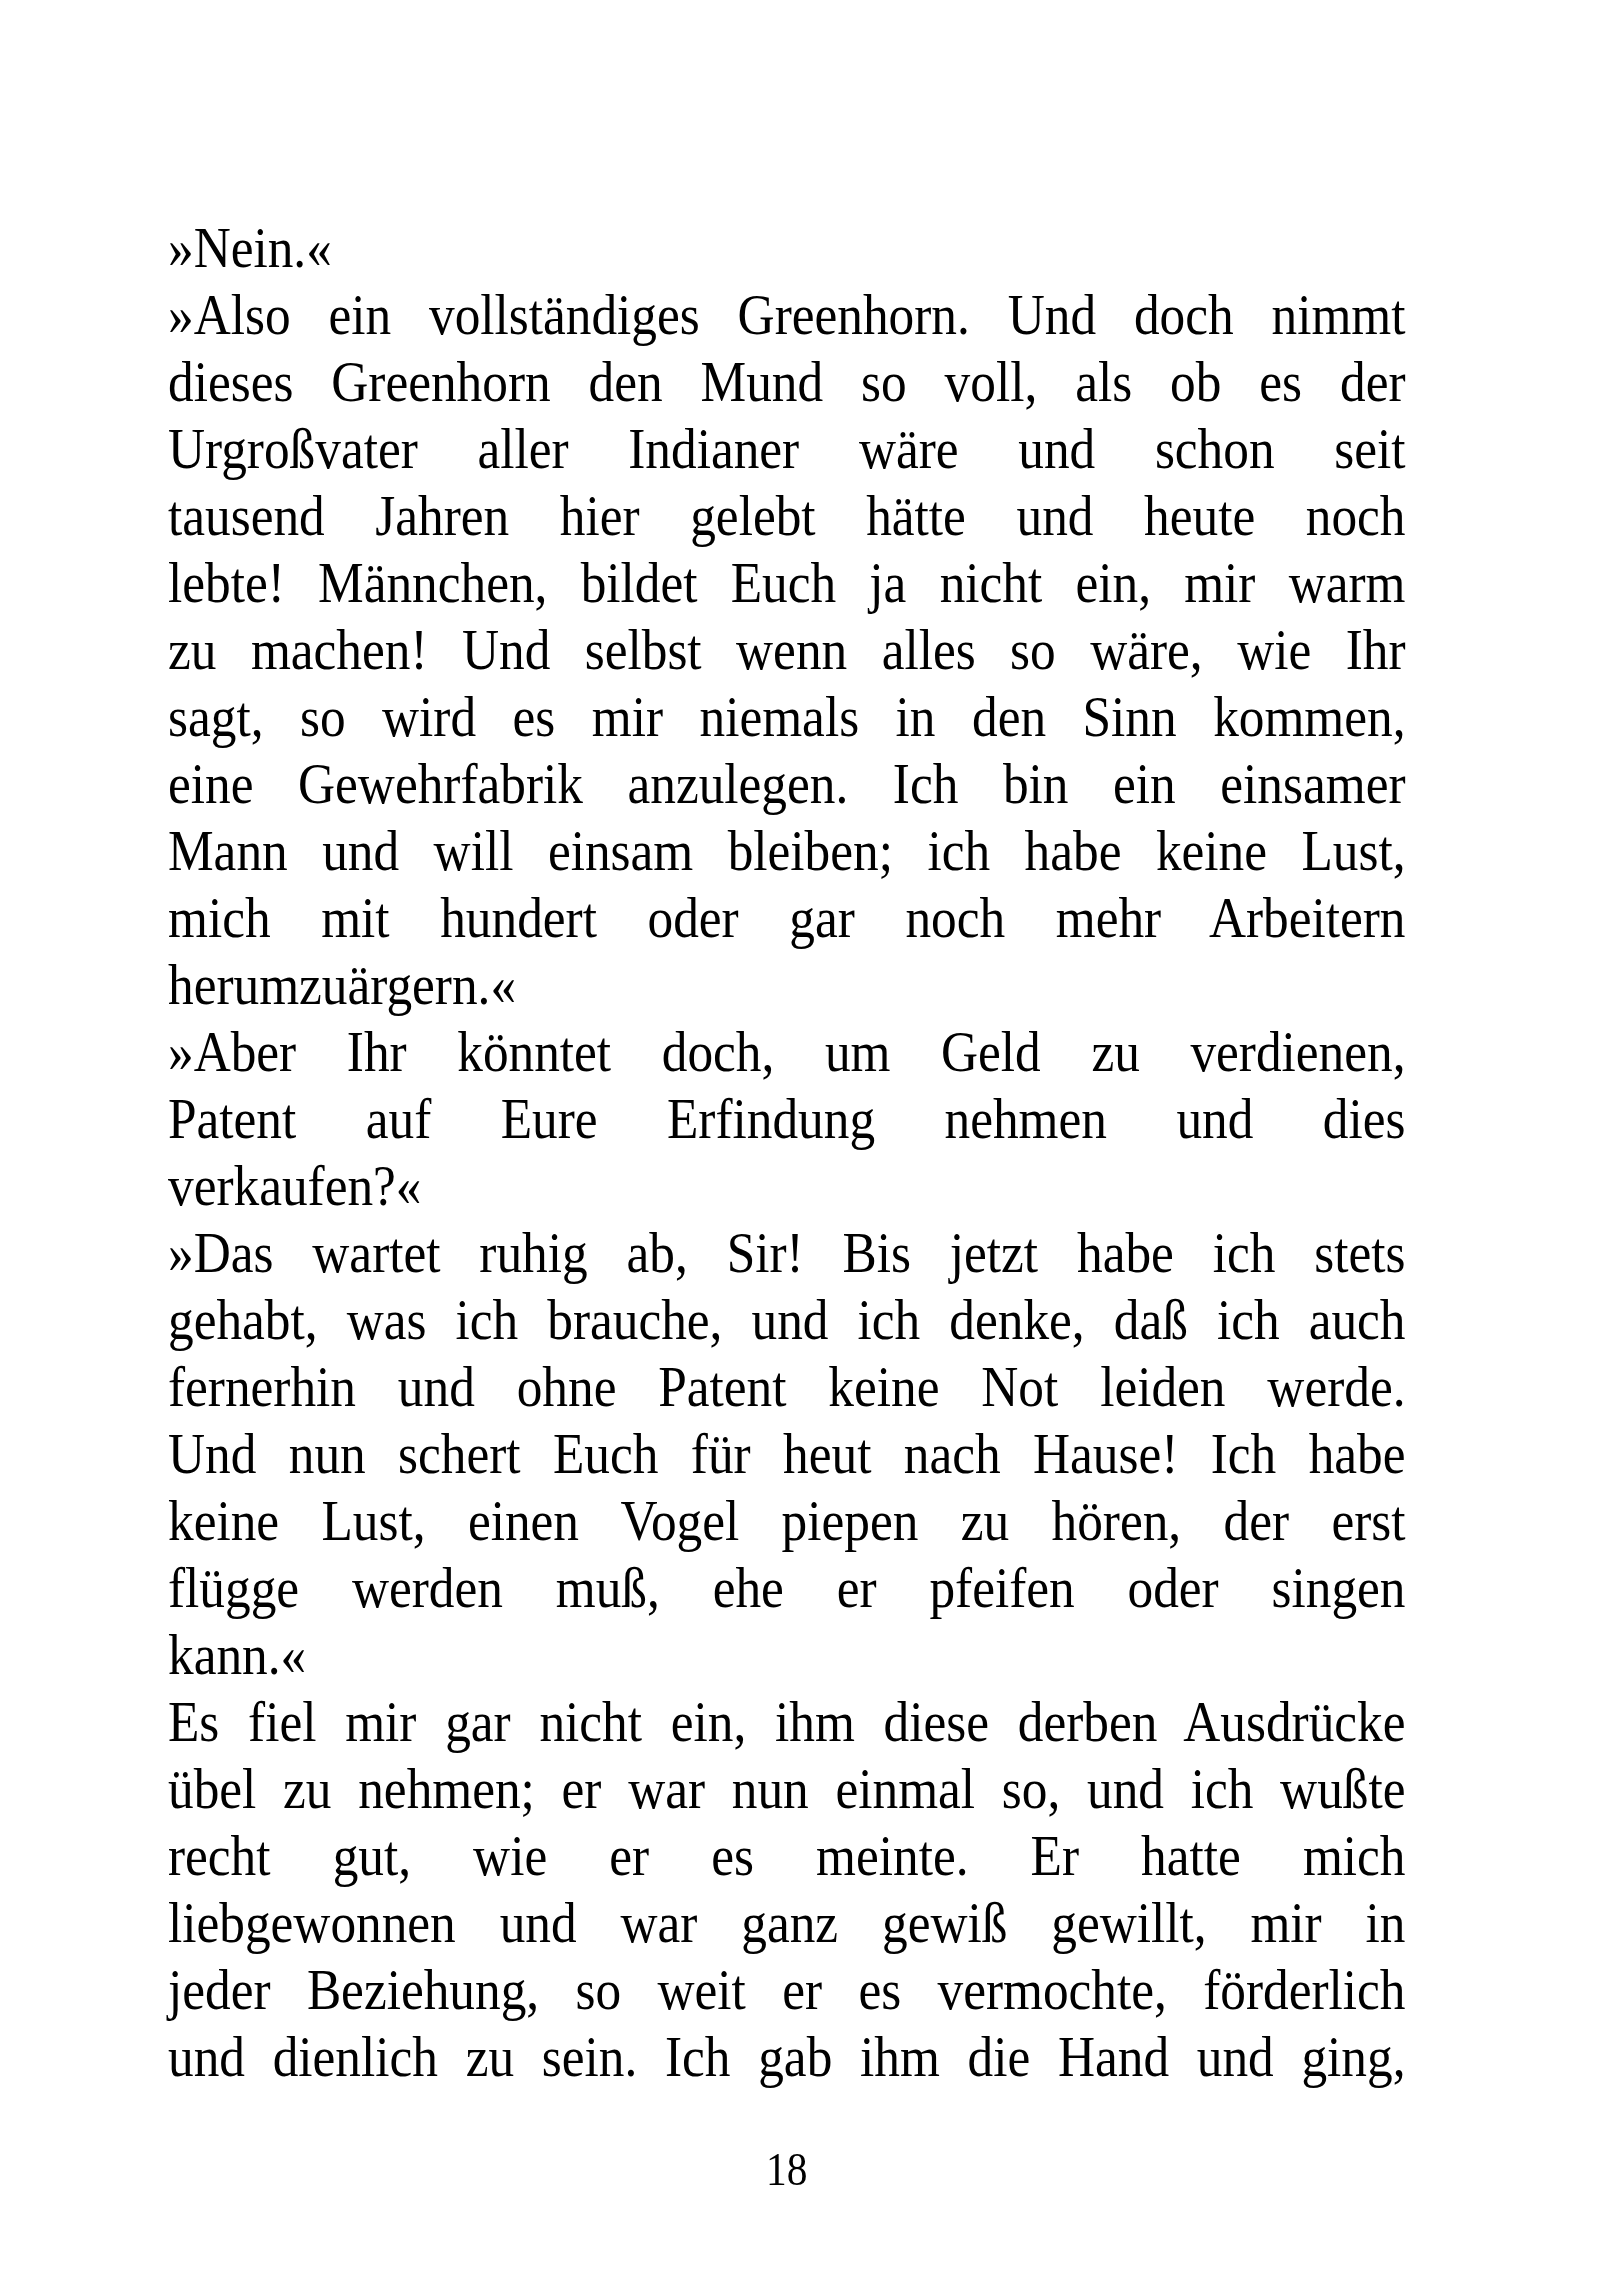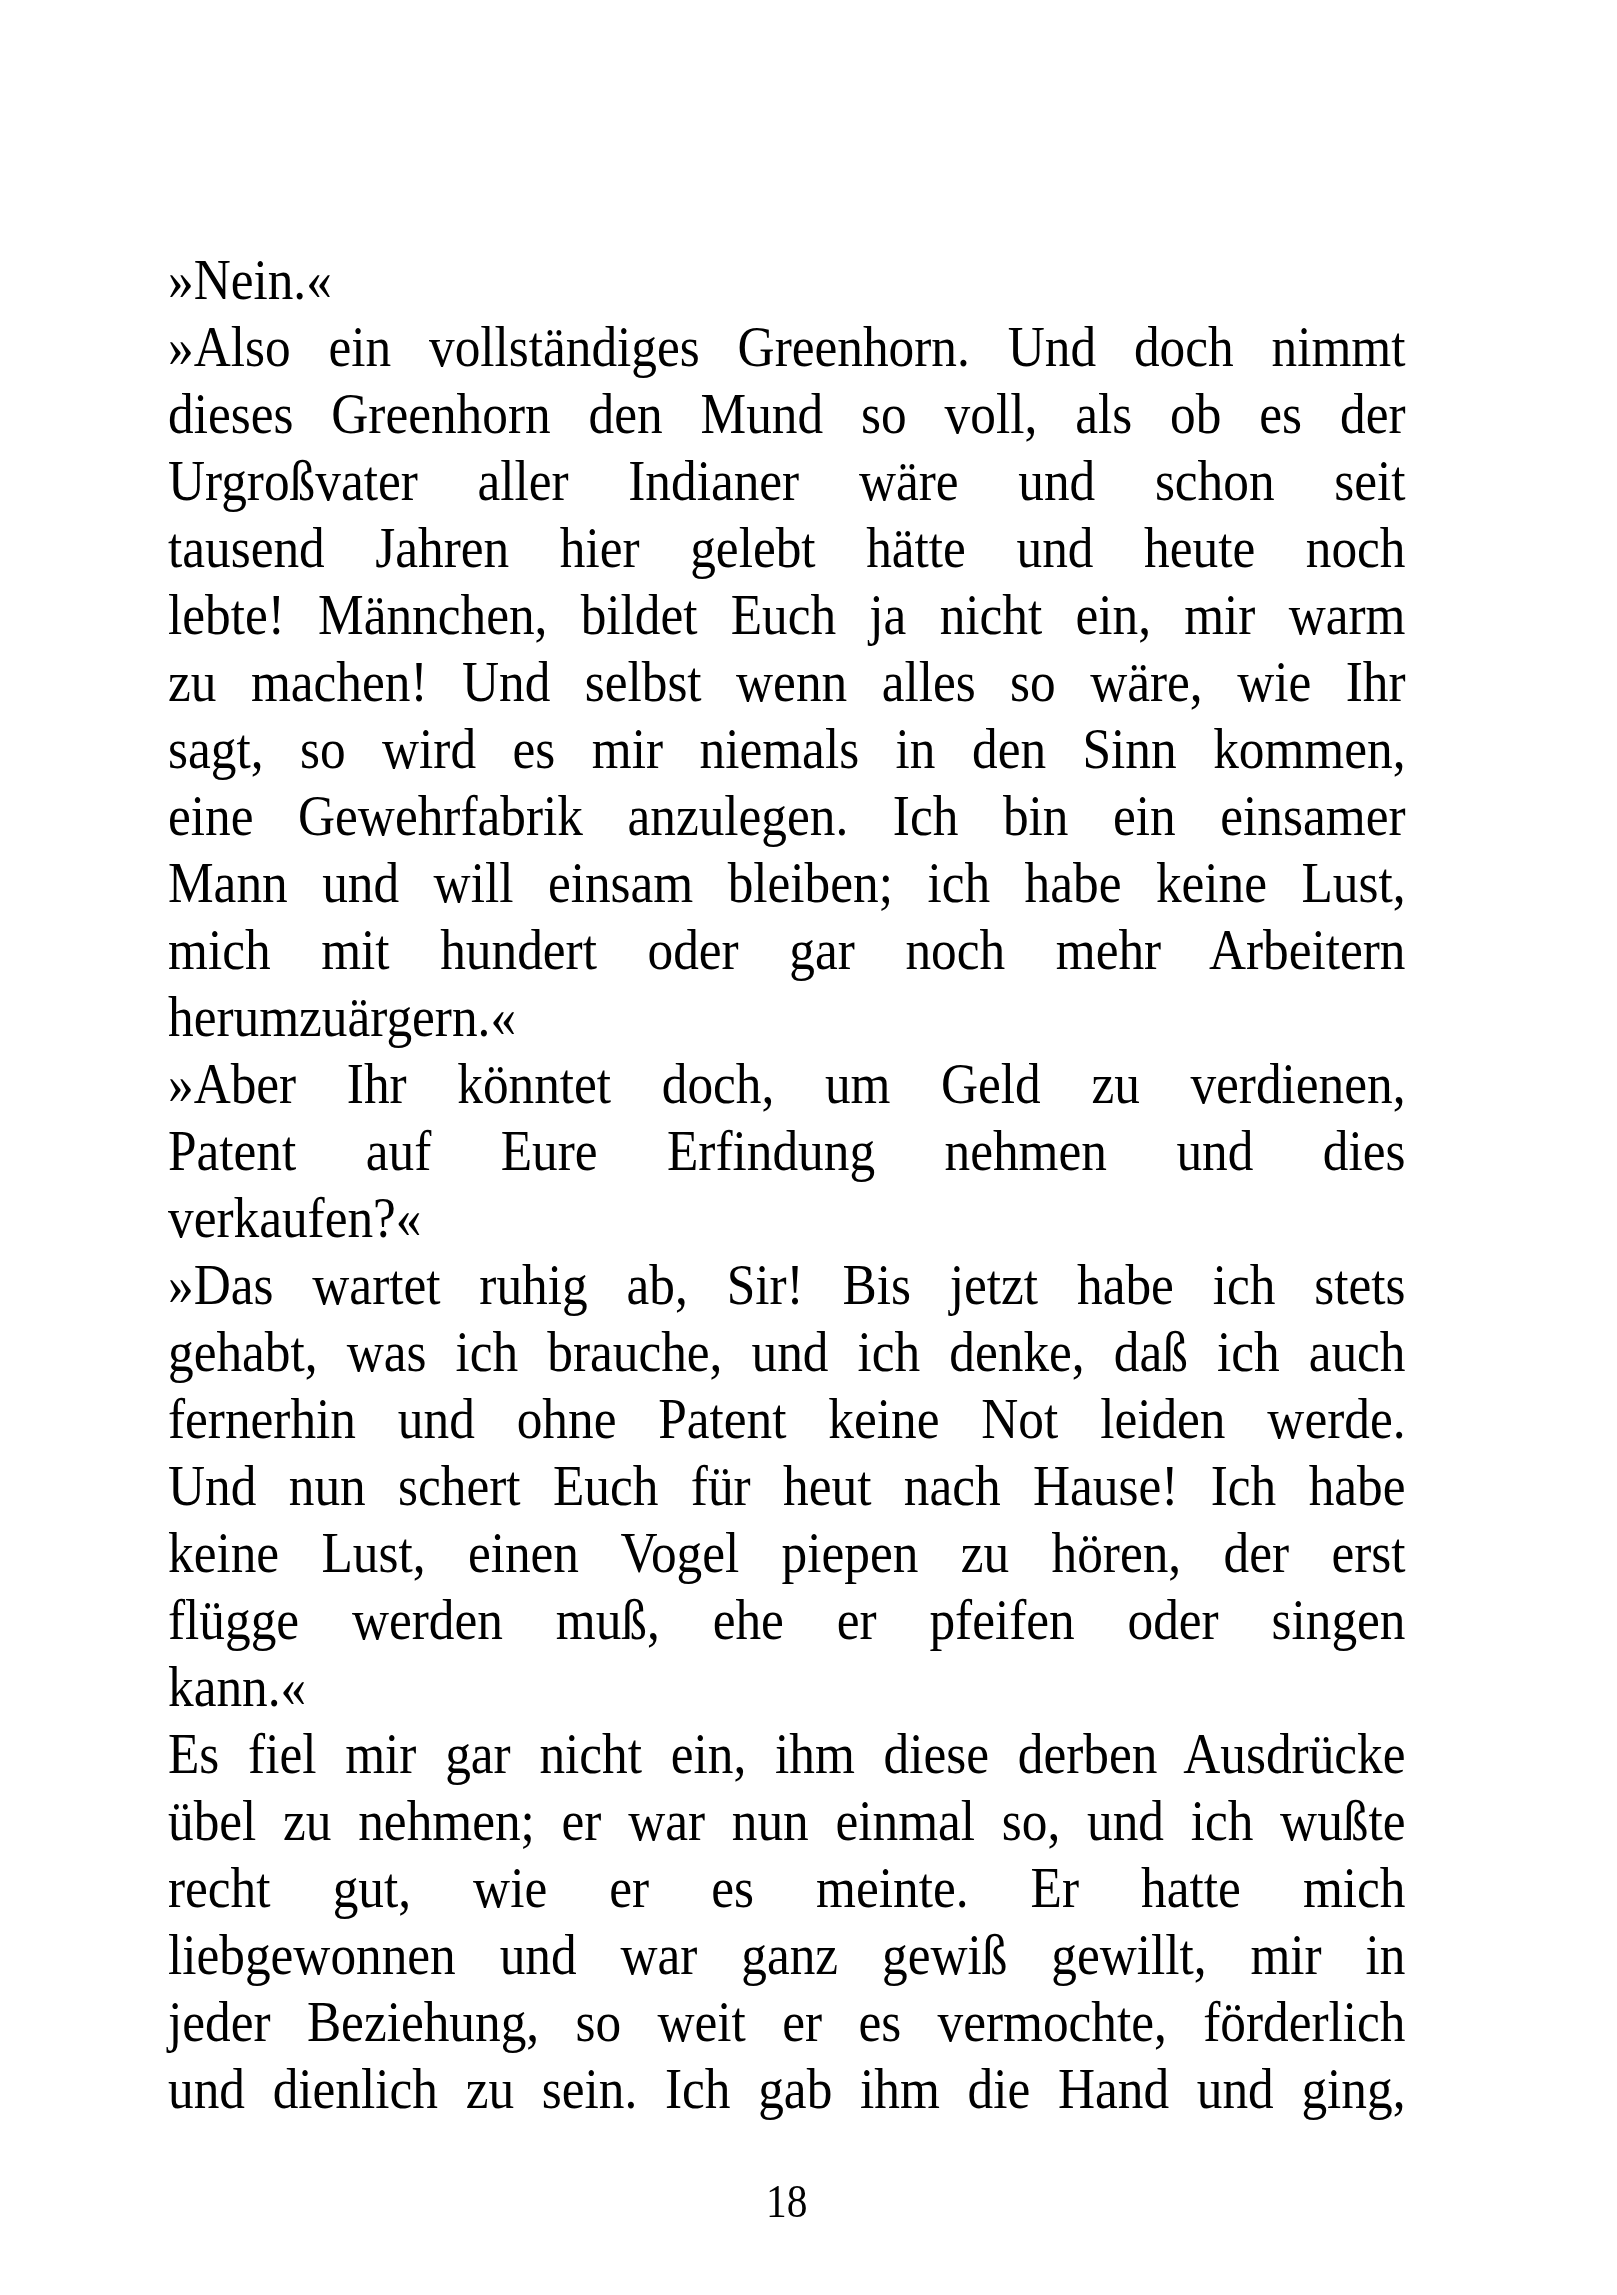--- a/index.html
+++ b/index.html
@@ -12,21 +12,20 @@
     width: 1618px;
     height: 2295px;
     overflow: hidden;
     font-family: "Liberation Serif", "DejaVu Serif", serif;
     color: #000000;
   }
   .book-page {
     position: absolute;
     inset: 0;
     background: #ffffff;
-    margin-top: 32px;
   }
   .text-block {
     position: absolute;
     left: 168px;
     top: 214px;
     width: 1375px;              
     transform: scaleX(0.9);
     transform-origin: 0 0;
     font-size: 57px;
     line-height: 67px;

